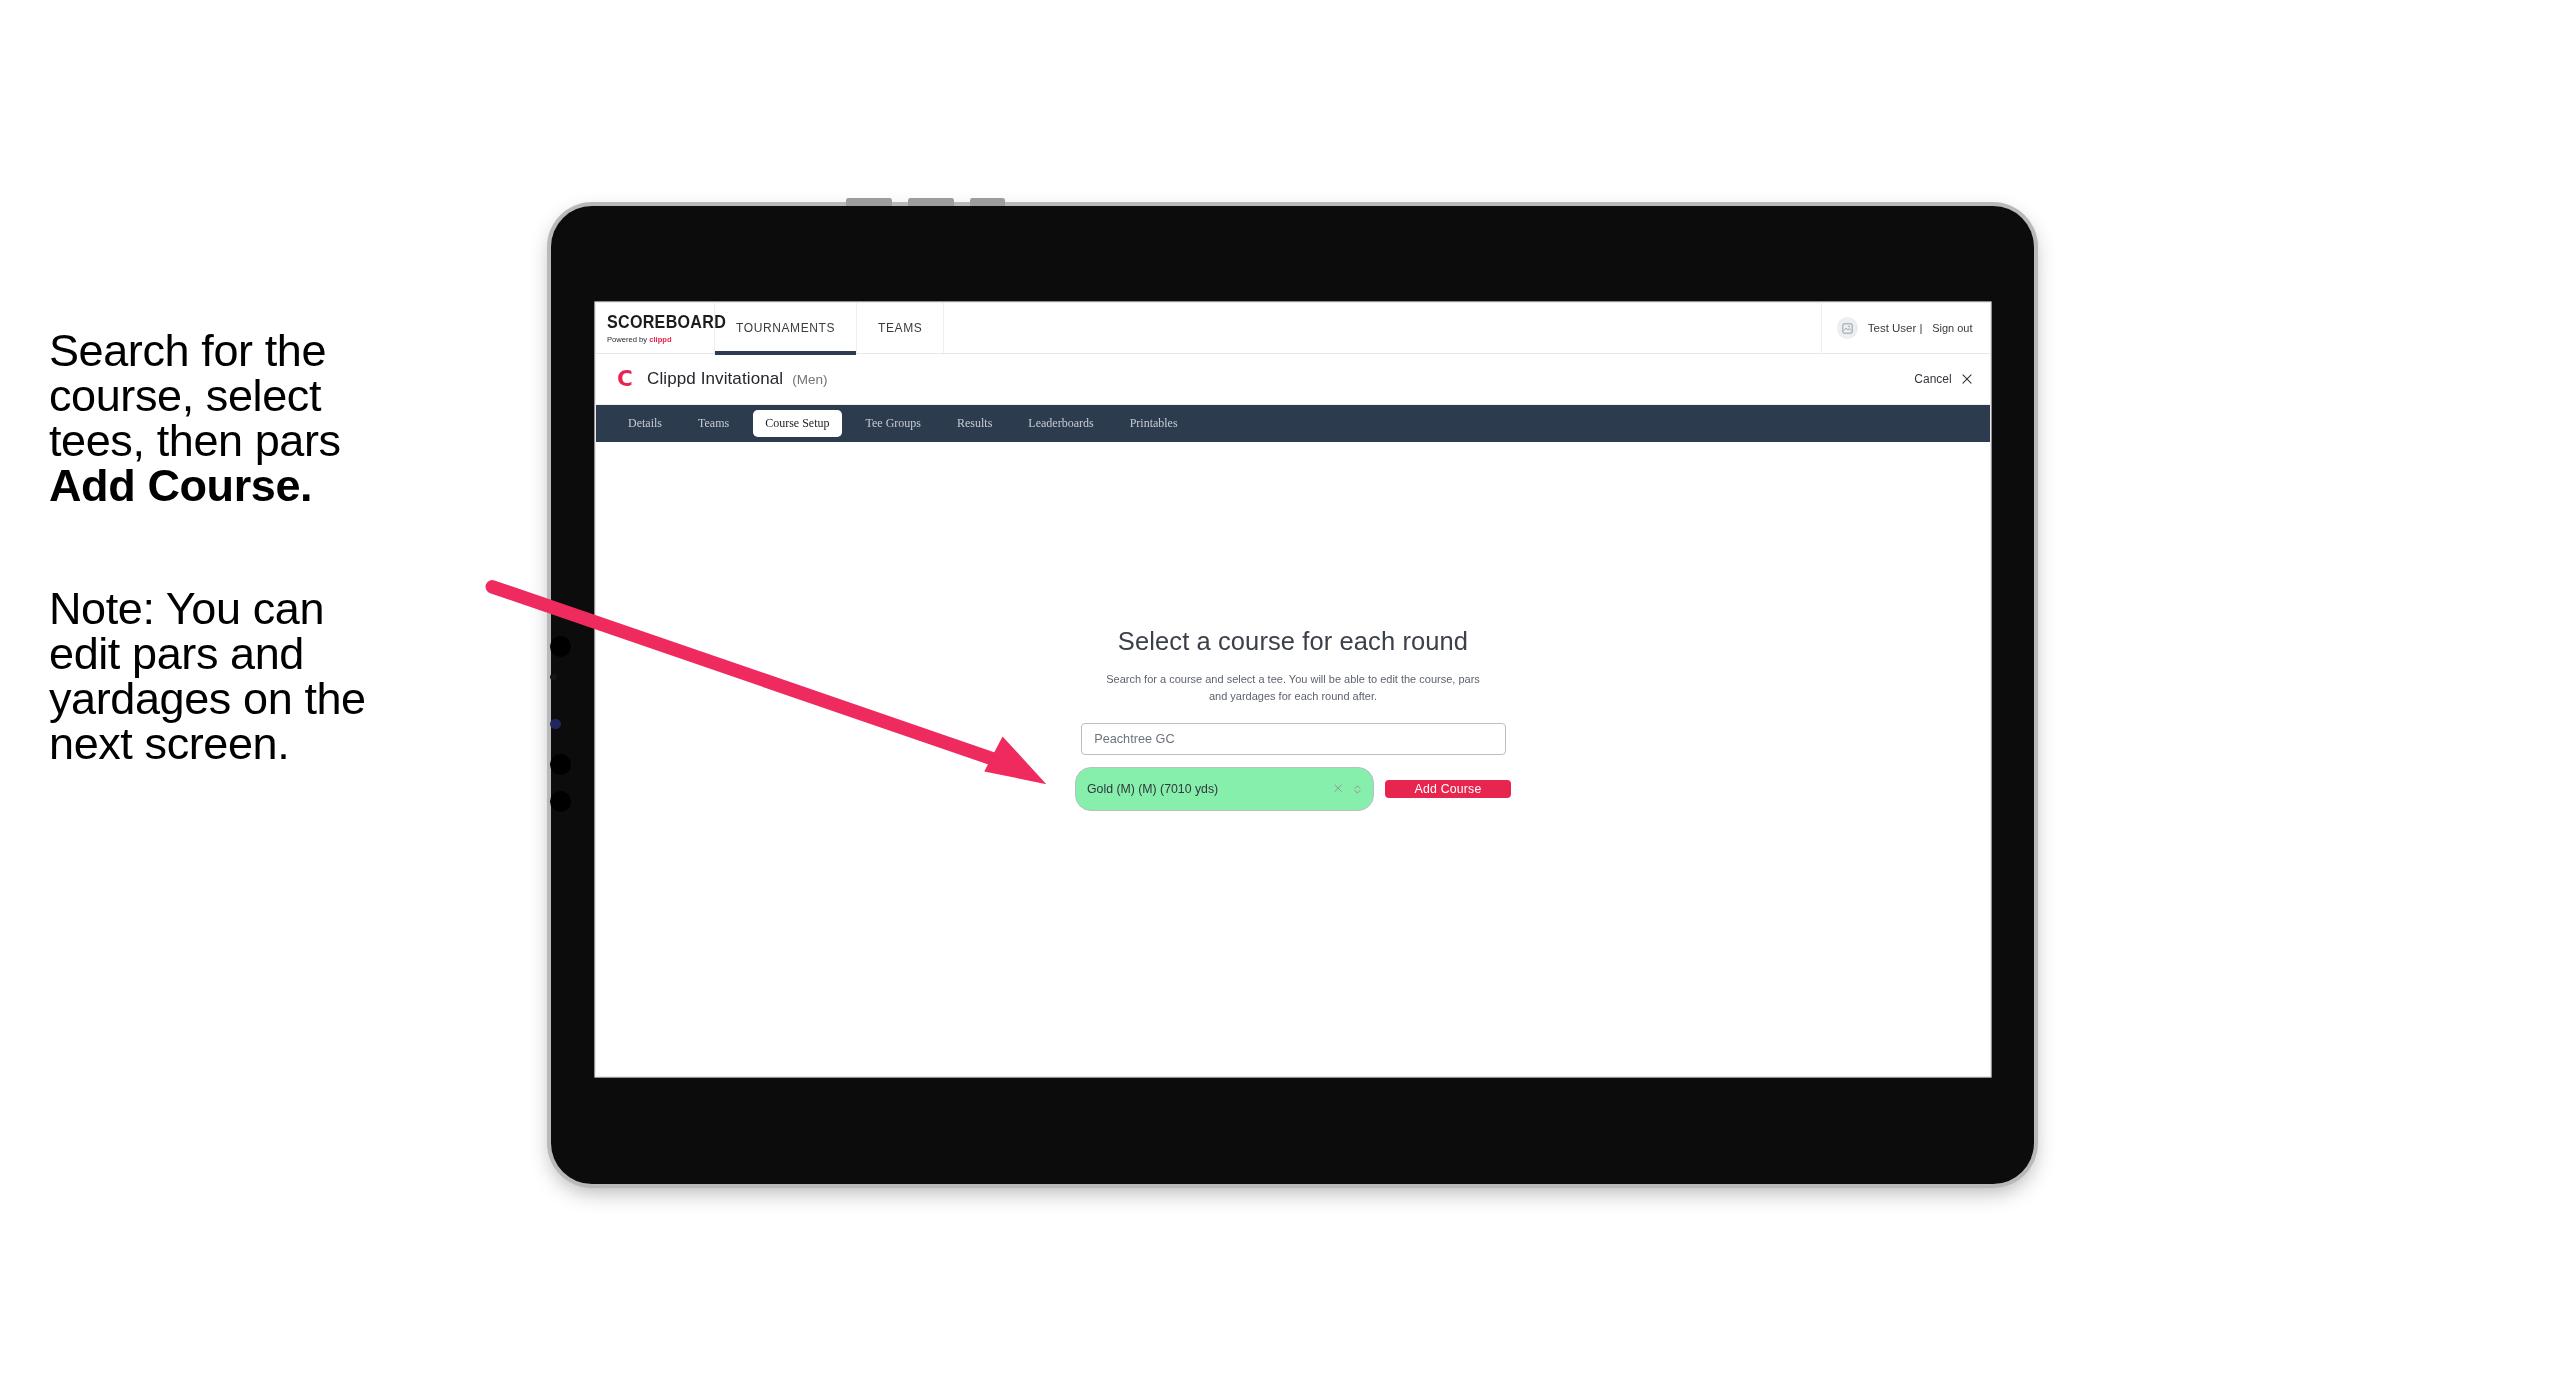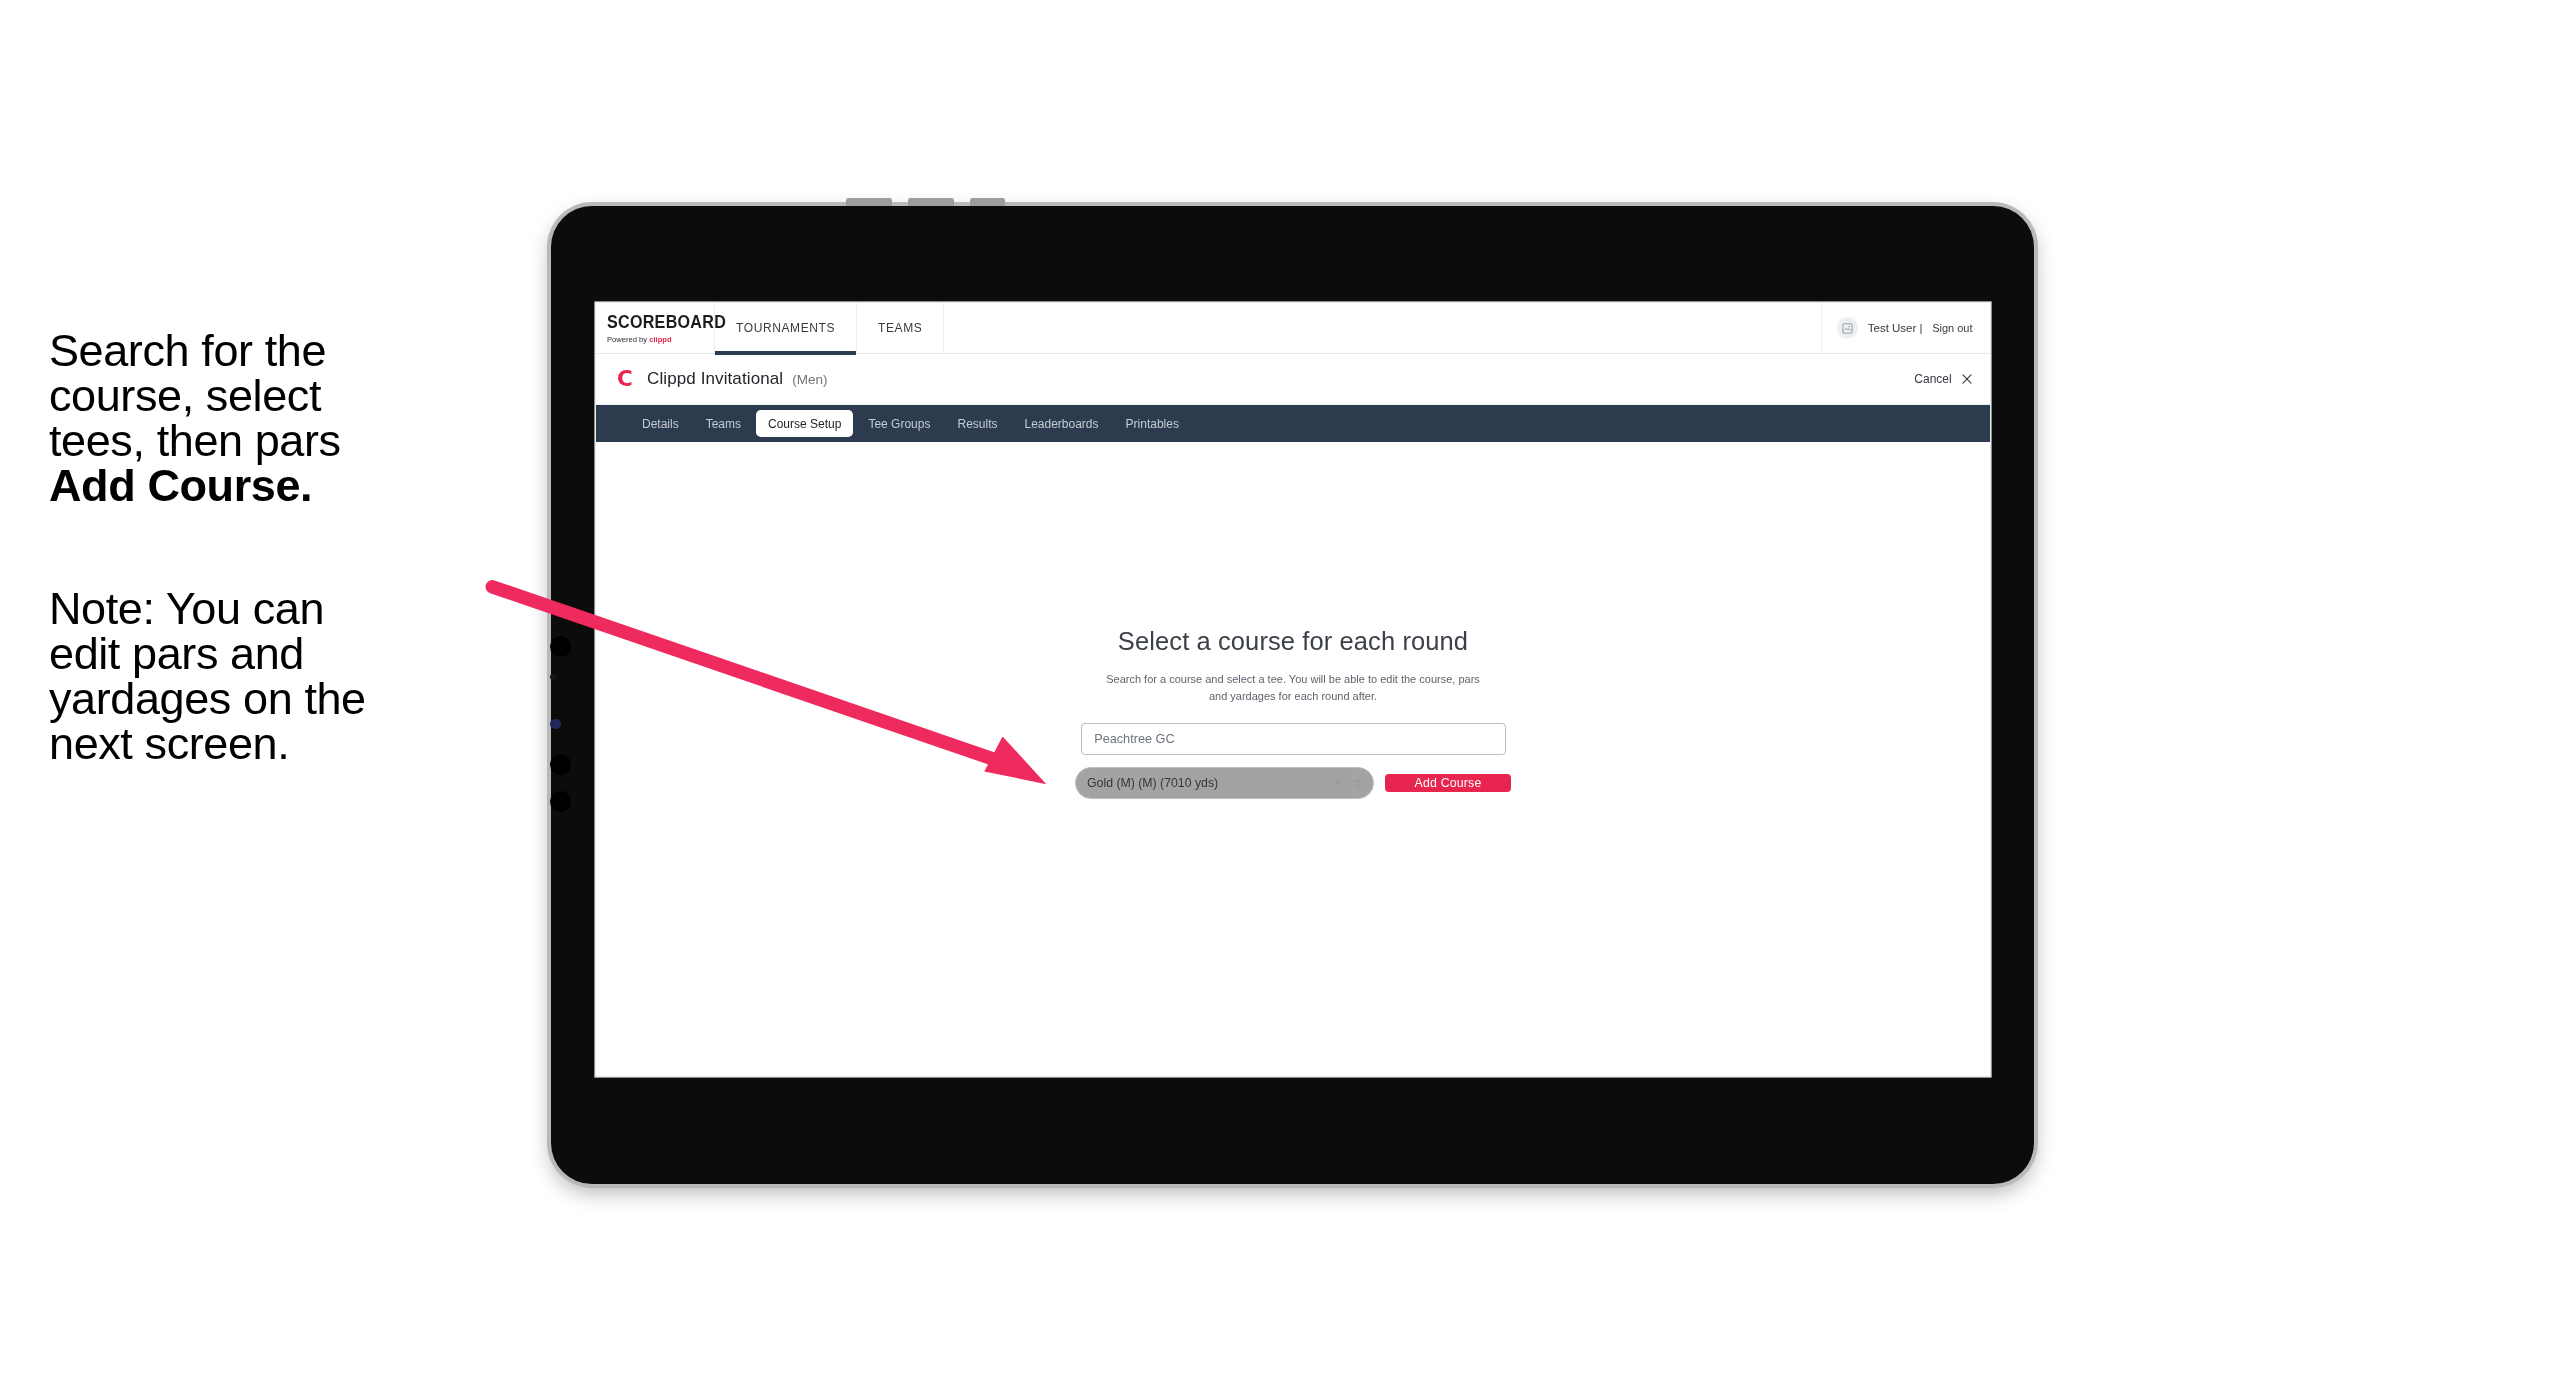--- a/index.html
+++ b/index.html
@@ -204,22 +204,23 @@
     color: #33373d;
     cursor: pointer;
   }
 
   
   #tabbar {
     height: 37px;
     background: #2d3b4e;
     display: flex;
     align-items: center;
-    padding-left: 34px;
-    gap: 3px;
+    padding-left: 20px;
+    gap: 12px;
+    font-family: Liberation Serif, serif;
   }
   .tab {
     font-size: 12px;
     color: #c6ccd5;
     padding: 6.4px 12px;
     border-radius: 4.8px;
     cursor: pointer;
     white-space: nowrap;
   }
   .tab.active {
@@ -268,27 +269,27 @@
 
   #row2 {
     margin-top: 12.7px;
     display: flex;
     align-items: center;
     gap: 11px;
   }
   #tee-select {
     position: relative;
     width: 299px;
-    height: 32px;
+    height: 44px;
     border: 1.2px solid #b9bdc4;
     border-radius: 16px;
     display: flex;
     align-items: center;
     padding: 0 11px;
-    background: #a3a3a3;
+    background: #86efac;
     cursor: pointer;
   }
   #tee-value {
     font-size: 12.3px;
     color: #32363d;
     flex: 1;
     white-space: nowrap;
     overflow: hidden;
   }
   #tee-clear {

